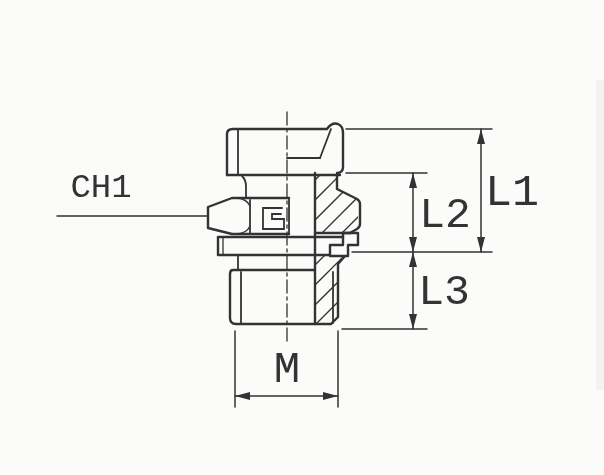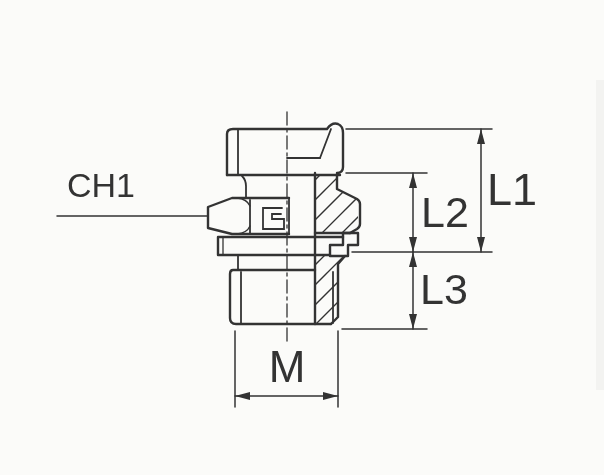--- a/index.html
+++ b/index.html
@@ -1,17 +1,17 @@
 <!DOCTYPE html>
 <html><head>
 <meta charset="utf-8">
 <style>
   html,body{margin:0;padding:0;background:#fff;}
   #page{position:relative;width:604px;height:475px;overflow:hidden;
-        font-family:Liberation Sans, sans-serif;}
+        font-family:Liberation Mono, monospace;}
   svg{display:block;}
   .ol{fill:none;stroke-width:2.4;stroke-linecap:round;stroke-linejoin:round;}
   .md{fill:none;stroke-width:1.8;stroke-linecap:round;}
   .tn{fill:none;stroke-width:1.3;stroke-linecap:round;}
   .dim{fill:none;stroke-width:1.5;stroke-linecap:round;}
   .arrow{stroke:none;}
   .lbl{fill:#333;}
   .artifact{opacity:.45;}
 </style>
 </head>

